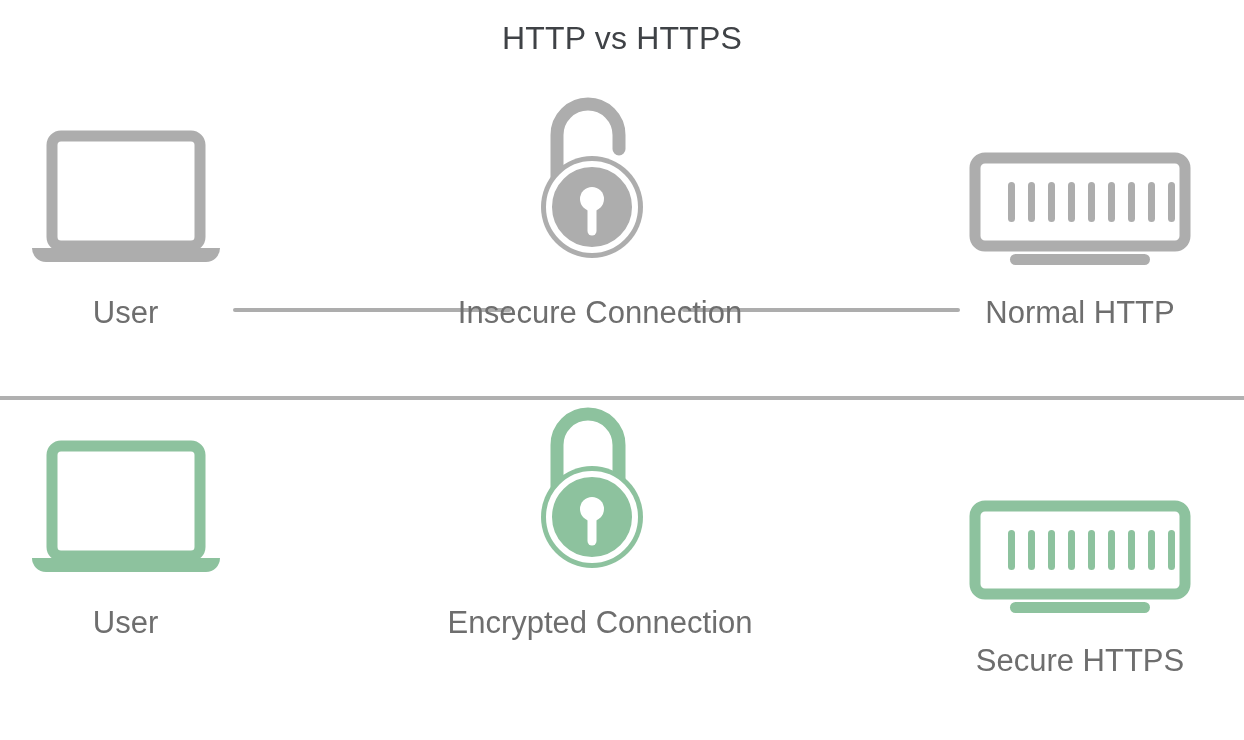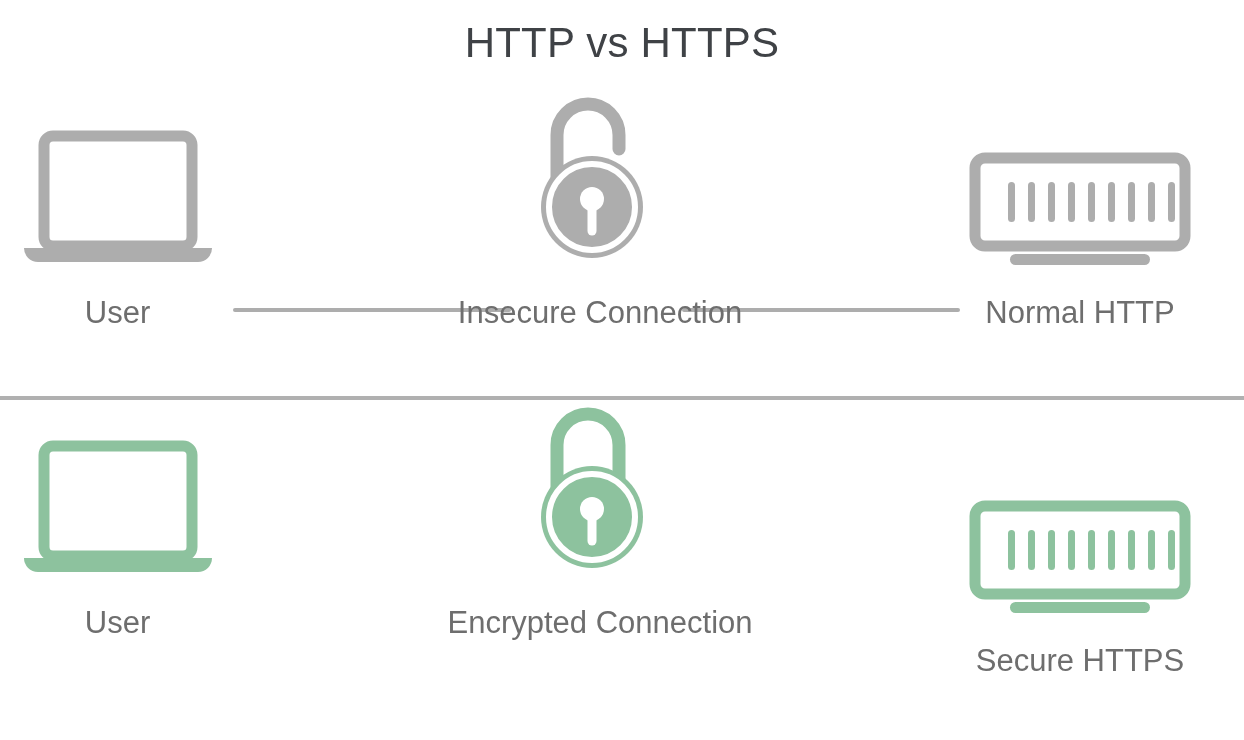--- a/index.html
+++ b/index.html
@@ -22,21 +22,21 @@
     height: 740px;
   }
 
   
   .title {
     position: absolute;
     left: 0;
     top: 22px;
     width: 1244px;
     text-align: center;
-    font-size: 42px;
+    font-size: 32px;
     font-weight: 400;
     color: #3f4246;
     letter-spacing: 0.2px;
     line-height: 1;
   }
 
   
   .divider {
     position: absolute;
     left: 0;
@@ -53,21 +53,21 @@
     width: 1244px;
   }
   .row-http  { top: 100px;  height: 290px; }
   .row-https { top: 410px;  height: 320px; }
 
   
   .col {
     position: absolute;
     text-align: center;
   }
-  .col-user   { left: 0px;   width: 235px; }
+  .col-user   { left: 8px;   width: 235px; }
   .col-lock   { left: 420px; width: 360px; }
   .col-server { left: 930px; width: 300px; }
 
   .icon-slot {
     position: relative;
     height: 170px;
     display: flex;
     align-items: flex-end;
     justify-content: center;
   }

